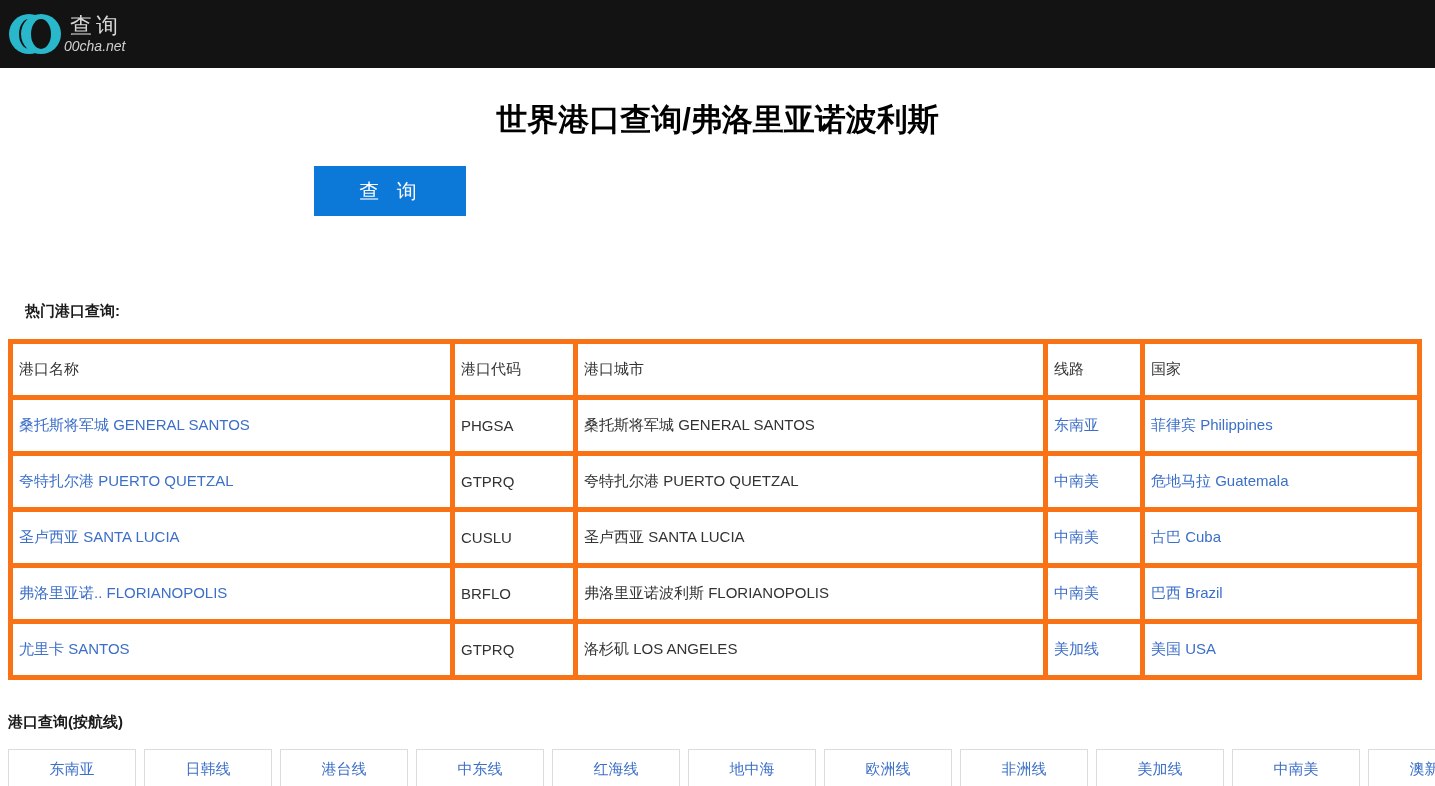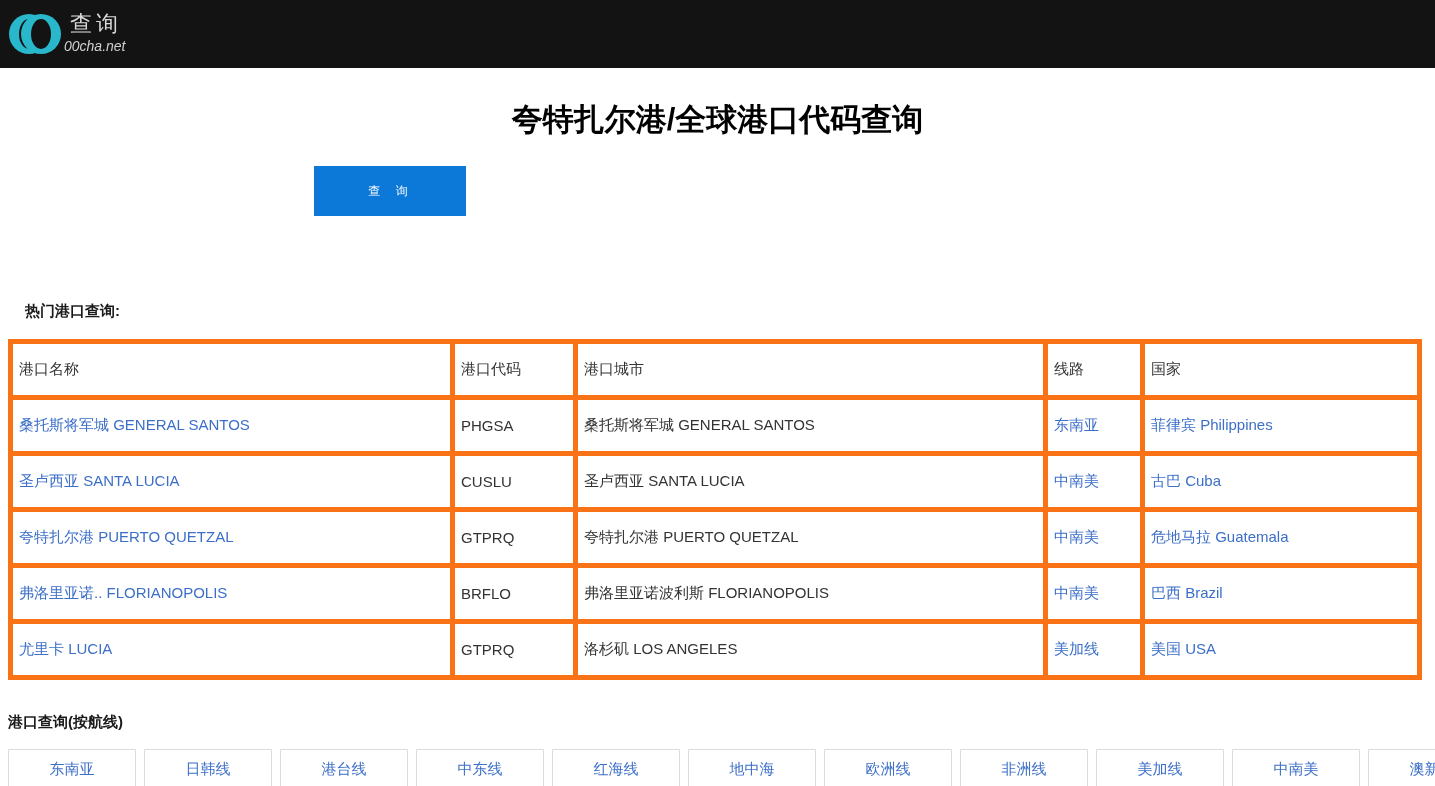--- a/index.html
+++ b/index.html
@@ -12,21 +12,21 @@
   }
 
   
   .topbar {
     height: 68px; background: #131313;
     display: flex; align-items: center; padding-left: 8px;
   }
   .brand { display: flex; align-items: center; cursor: pointer; }
   .brand svg { display: block; }
   .brand-text { margin-left: 8px; display: flex; flex-direction: column; }
-  .brand-name { color: #d8d8d8; font-size: 22px; letter-spacing: 4px; line-height: 24px; font-family: Liberation Mono, monospace; }
+  .brand-name { color: #d8d8d8; font-size: 22px; letter-spacing: 4px; line-height: 24px; }
   .brand-domain { color: #cfcfcf; font-size: 14px; line-height: 16px; margin-left: -6px; font-style: italic; }
 
   
   .page-title {
     margin-top: 34px; text-align: center;
     font-size: 31px; font-weight: 700; color: #000;
     line-height: 36px;
   }
 
   
@@ -36,21 +36,21 @@
   }
   .search-input {
     flex: 1; height: 50px;
     border: 2px solid #0c6fd0; border-right: none;
     font-size: 17px; padding: 0 12px; color: #333; outline: none;
     font-family: "Liberation Sans", "DejaVu Sans", sans-serif;
   }
   .search-input::placeholder { color: #4a4a4a; opacity: 1; }
   .search-btn {
     width: 152px; height: 50px; border: none; cursor: pointer;
-    background: #0c78d8; color: #fff; font-size: 12px; letter-spacing: 6px;
+    background: #0c78d8; color: #fff; font-size: 20px; letter-spacing: 6px;
     font-family: "Liberation Sans", "DejaVu Sans", sans-serif;
     padding-left: 8px;
   }
 
   
   .section-label {
     font-size: 15px; font-weight: 700; color: #1a1a1a;
     margin-left: 8px; line-height: 16px;
   }
   .section-label.hot { margin-top: 87px; margin-left: 25px; }
@@ -100,21 +100,21 @@
         <ellipse cx="33" cy="23" rx="10" ry="15" fill="#131313"></ellipse>
       </svg>
     </span>
     <span class="brand-text">
       <span class="brand-name">查询</span>
       <span class="brand-domain">00cha.net</span>
     </span>
   </div>
 </div>
 
-<div class="page-title">夸特扎尔港/全球港口代码查询</div>
+<div class="page-title">世界港口查询/弗洛里亚诺波利斯</div>
 
 <div class="search-row">
   <button class="search-btn">查 询</button>
 </div>
 
 <div class="section-label hot">热门港口查询:</div>
 
 <table class="ports">
   <colgroup>
     <col class="col-name">
@@ -134,42 +134,42 @@
   </thead>
   <tbody>
     <tr>
       <td><a class="lnk">桑托斯将军城 GENERAL SANTOS</a></td>
       <td>PHGSA</td>
       <td>桑托斯将军城 GENERAL SANTOS</td>
       <td><a class="lnk">东南亚</a></td>
       <td><a class="lnk">菲律宾 Philippines</a></td>
     </tr>
     <tr>
+      <td><a class="lnk">夸特扎尔港 PUERTO QUETZAL</a></td>
+      <td>GTPRQ</td>
+      <td>夸特扎尔港 PUERTO QUETZAL</td>
+      <td><a class="lnk">中南美</a></td>
+      <td><a class="lnk">危地马拉 Guatemala</a></td>
+    </tr>
+    <tr>
       <td><a class="lnk">圣卢西亚 SANTA LUCIA</a></td>
       <td>CUSLU</td>
       <td>圣卢西亚 SANTA LUCIA</td>
       <td><a class="lnk">中南美</a></td>
       <td><a class="lnk">古巴 Cuba</a></td>
-    </tr>
-    <tr>
-      <td><a class="lnk">夸特扎尔港 PUERTO QUETZAL</a></td>
-      <td>GTPRQ</td>
-      <td>夸特扎尔港 PUERTO QUETZAL</td>
-      <td><a class="lnk">中南美</a></td>
-      <td><a class="lnk">危地马拉 Guatemala</a></td>
     </tr>
     <tr>
       <td><a class="lnk">弗洛里亚诺.. FLORIANOPOLIS</a></td>
       <td>BRFLO</td>
       <td>弗洛里亚诺波利斯 FLORIANOPOLIS</td>
       <td><a class="lnk">中南美</a></td>
       <td><a class="lnk">巴西 Brazil</a></td>
     </tr>
     <tr>
-      <td><a class="lnk">尤里卡 LUCIA</a></td>
+      <td><a class="lnk">尤里卡 SANTOS</a></td>
       <td>GTPRQ</td>
       <td>洛杉矶 LOS ANGELES</td>
       <td><a class="lnk">美加线</a></td>
       <td><a class="lnk">美国 USA</a></td>
     </tr>
   </tbody>
 </table>
 
 <div class="section-label routes">港口查询(按航线)</div>
 

